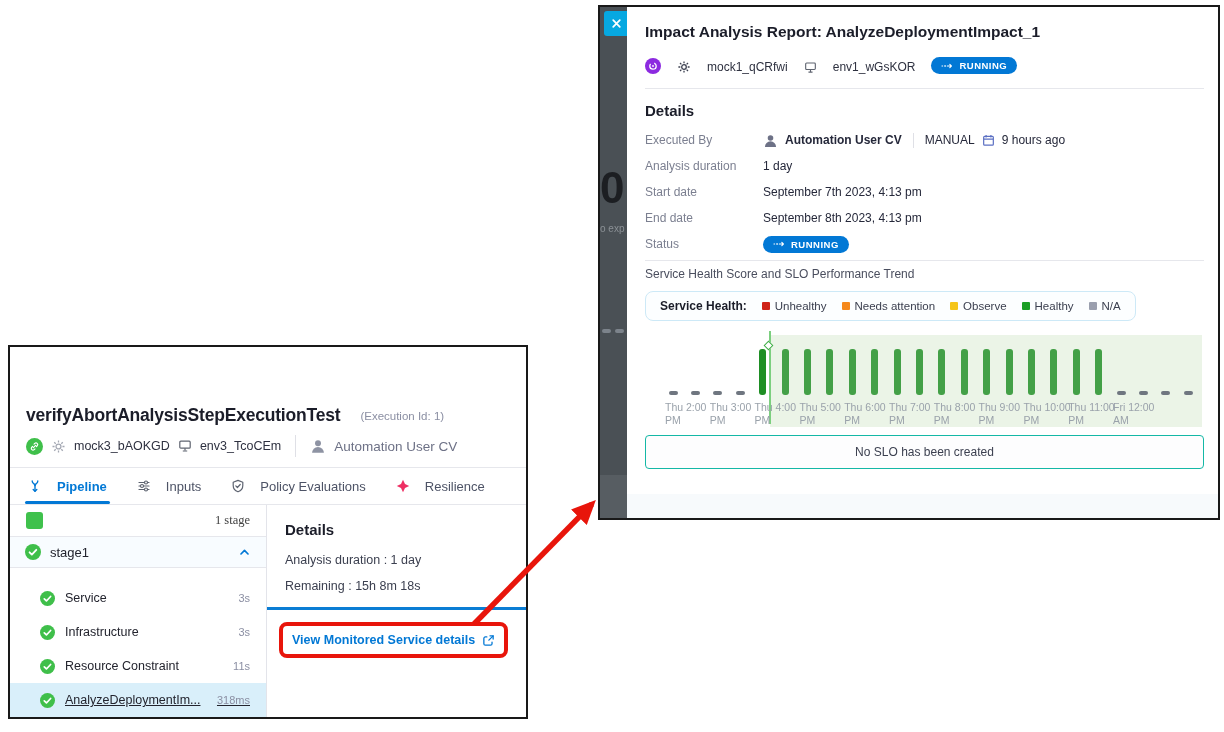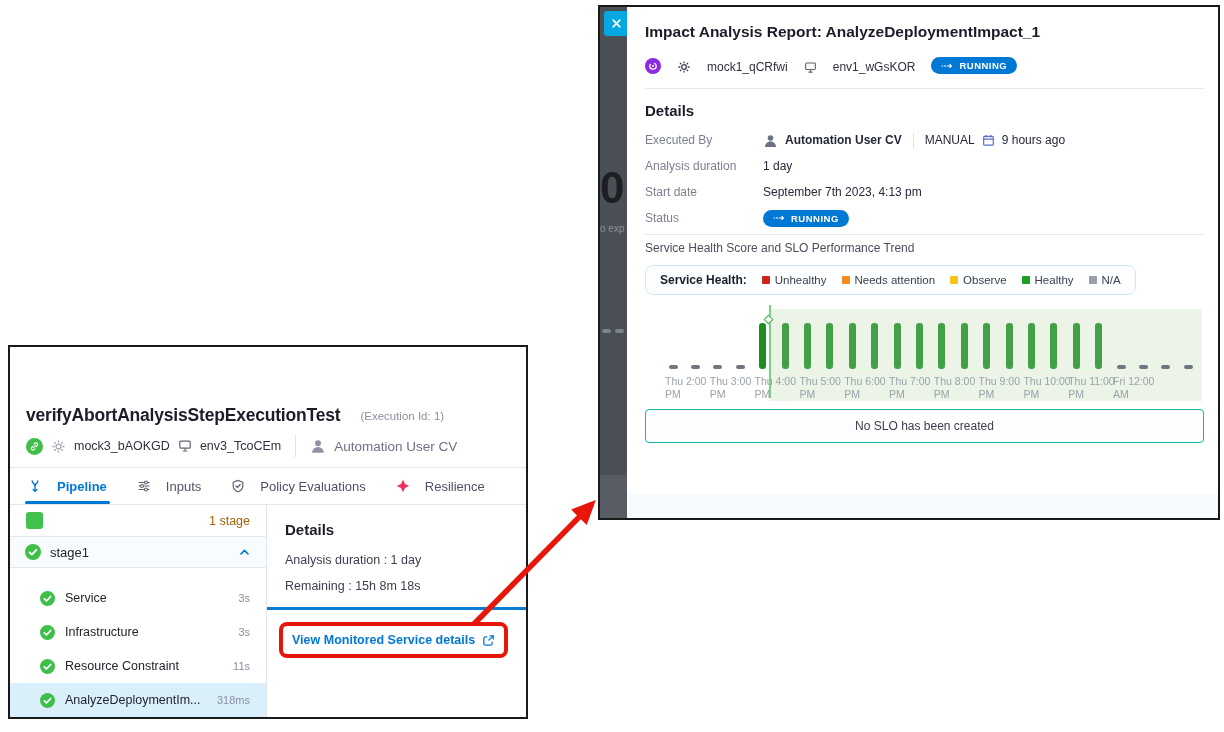--- a/index.html
+++ b/index.html
@@ -24,28 +24,28 @@
 
   .tabs { display:flex; gap:30px; padding:0 18px; height:37px; align-items:stretch; border-top:1px solid #e6e7ec; }
   .tab { display:flex; align-items:center; gap:15px; font-size:13px; color:#4d5366; position:relative; cursor:pointer; }
   .tab.active { color:#0278d5; font-weight:700; }
   .tab.active::after { content:""; position:absolute; left:-3px; right:-3px; bottom:0; height:3px; background:#0278d5; border-radius:2px; }
 
   .exec-body { flex:1; display:flex; border-top:1px solid #e6e7ec; min-height:0; }
   .stage-col { width:257px; flex:none; border-right:1px solid #e3e4ea; display:flex; flex-direction:column; }
   .stage-summary { height:44px; display:flex; align-items:center; padding:0 16px; }
   .stage-square { width:17px; height:17px; border-radius:3px; background:#3fc14c; }
-  .stage-count { margin-left:auto; font-size:12.5px; color:#a16207; }
+  .stage-count { margin-left:auto; font-size:12.5px; color:#404040;font-family:Liberation Serif, serif; }
   .hdiv { height:1px; background:#e6e7ec; flex:none; }
   .stage-row { height:42px; display:flex; align-items:center; gap:9px; padding:0 15px; background:#f8fcff; cursor:pointer; }
   .stage-name { font-size:13px; color:#23242e; font-weight:500; }
   .stage-chevron { margin-left:auto; }
   .steps { padding-top:13px; }
   .step-row { height:34px; display:flex; align-items:center; gap:10px; padding:0 16px 0 30px; font-size:12.5px; color:#23242e; cursor:pointer; }
-  .step-row.selected { background:#d9efface; background:#d9effa; }
+  .step-row.selected { background:#d9efface; background:#d9effa;text-decoration:underline; }
   .step-name { font-weight:400; }
   .step-time { margin-left:auto; font-size:11px; color:#8b8fa3; }
 
   .details-col { flex:1; padding:16px 0 0 18px; min-width:0; }
   .details-h { font-size:15px; font-weight:700; color:#1b1d29; }
   .detail-lines { margin-top:14px; }
   .detail-line { font-size:12.5px; color:#3c4050; line-height:17px; margin-bottom:9px; }
   .progress-bar { height:3px; background:#0b7dd4; margin:12px 0 0 -18px; width:calc(100% + 18px); }
   .redbox { display:inline-flex; align-items:center; gap:7px; margin-top:12px; margin-left:-6px;
     border:4px solid #e8150b; border-radius:8px; padding:7px 9px; background:#fff; }
@@ -360,20 +360,26 @@
         <div class="drow">
           <div class="dlabel">Analysis duration</div>
           <div class="dvalue">
               <span>1 day</span>
             </div>
         </div>
         <div class="drow">
           <div class="dlabel">Start date</div>
           <div class="dvalue">
               <span>September 7th 2023, 4:13 pm</span>
+            </div>
+        </div>
+        <div class="drow">
+          <div class="dlabel">End date</div>
+          <div class="dvalue">
+              <span>September 8th 2023, 4:13 pm</span>
             </div>
         </div>
         <div class="drow">
           <div class="dlabel">Status</div>
           <div class="dvalue">
             <span class="badge">
               <svg viewBox="0 0 14 8" width="13" height="8">
                   <circle cx="1.4" cy="4" r="1" fill="#fff" opacity=".55"></circle>
                   <circle cx="4.4" cy="4" r="1" fill="#fff" opacity=".8"></circle>
                   <path d="M6.8 4h4.4M11.2 4L9.5 2.3M11.2 4L9.5 5.7" stroke="#fff" stroke-width="1.2" fill="none" stroke-linecap="round"></path>

